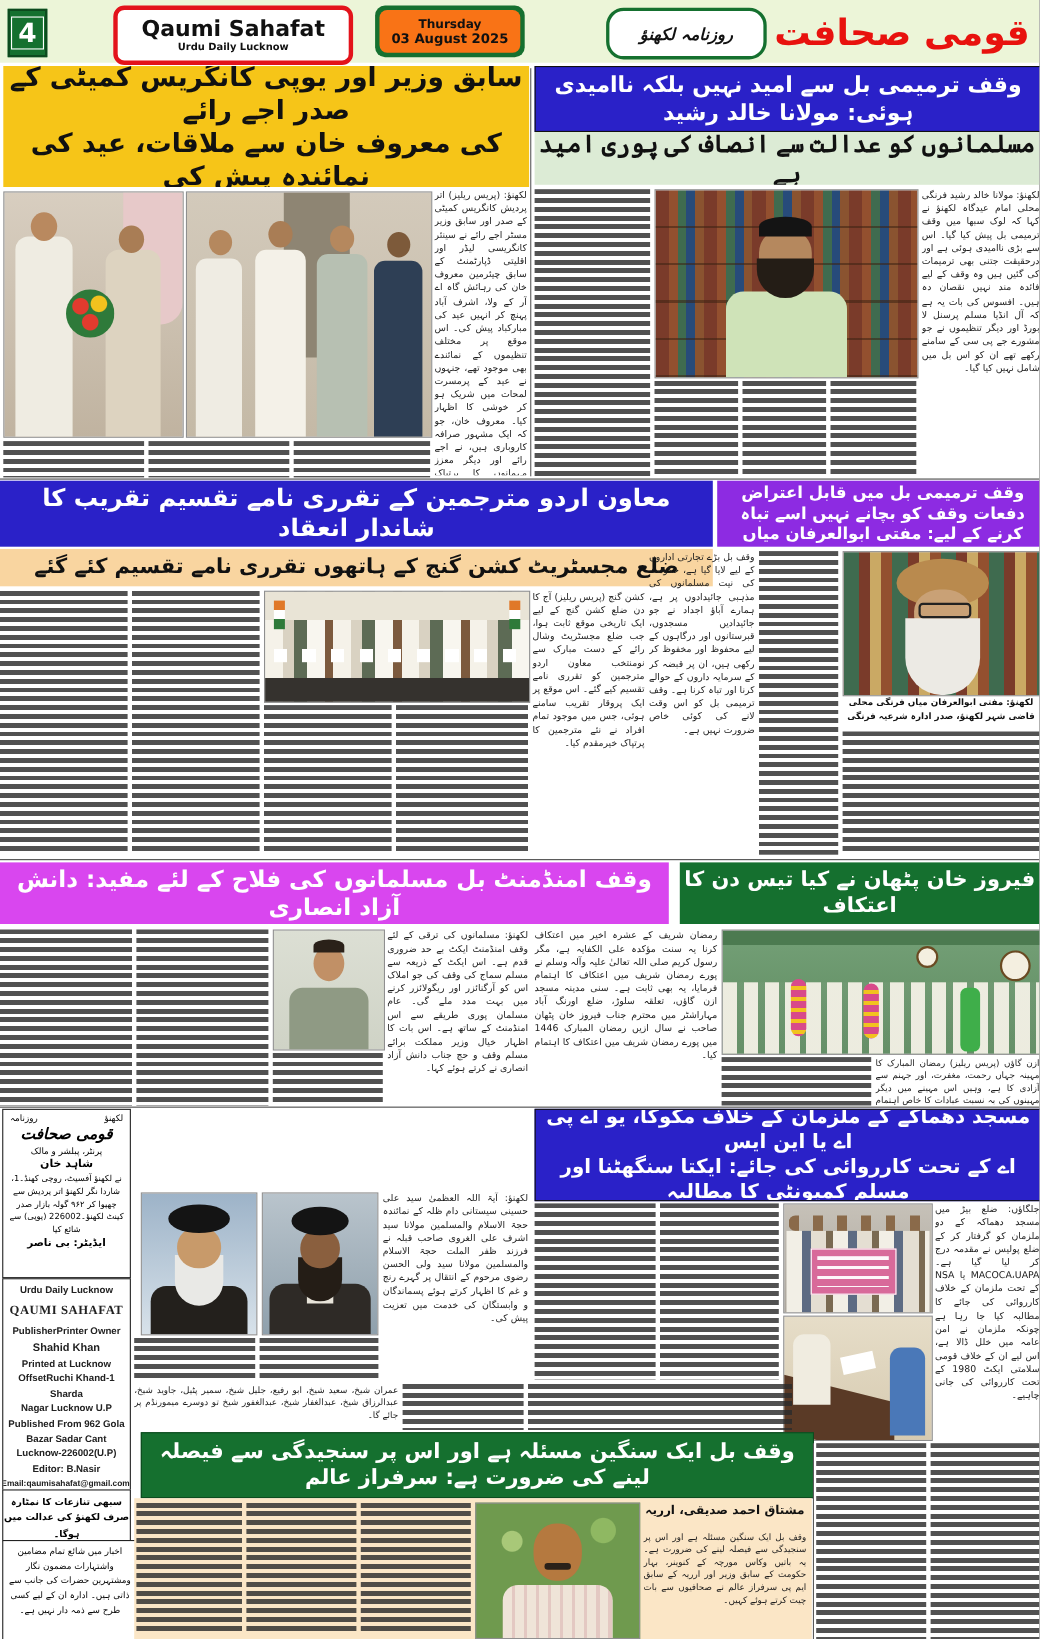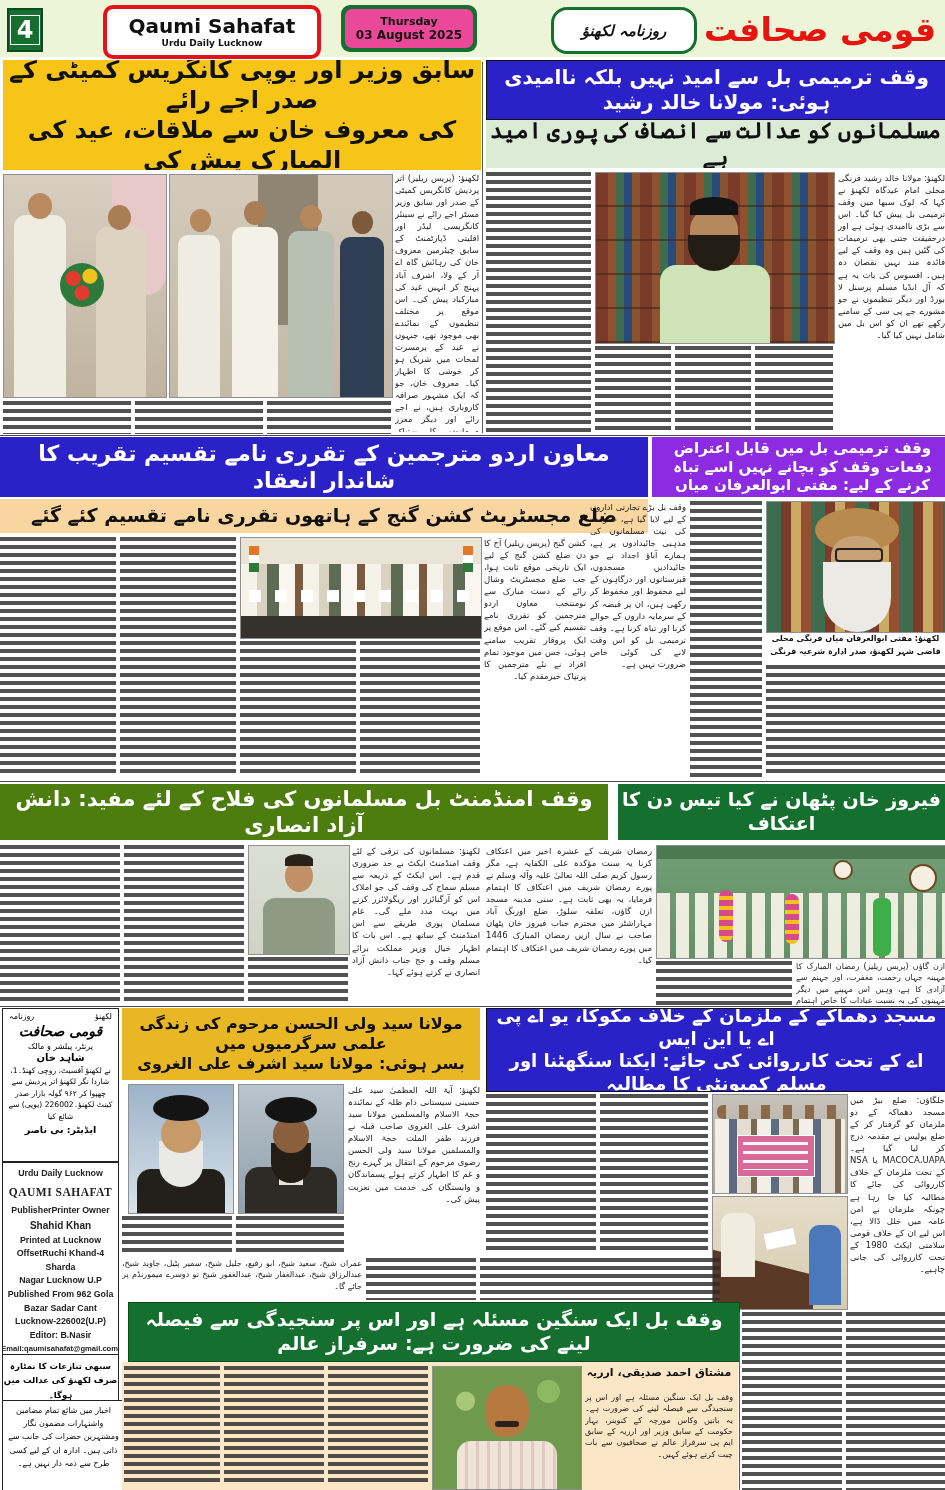--- a/index.html
+++ b/index.html
@@ -35,38 +35,38 @@
     <span style="color:#fff;font-weight:bold;font-size:24px;border:1.5px solid #fff;padding:0 6px;">4</span>
   </div>
 
   <div class="abs" style="left:103px;top:5px;width:210px;height:46px;background:#fff;border:4px solid #e3131b;
               border-radius:10px;display:flex;flex-direction:column;align-items:center;justify-content:center;">
     <div style="font-weight:bold;font-size:20px;color:#111;line-height:1;">Qaumi Sahafat</div>
     <div style="font-weight:bold;font-size:9px;color:#111;margin-top:2px;">Urdu Daily Lucknow</div>
   </div>
 
   <div class="abs" style="left:341px;top:5px;width:136px;height:47px;background:#15702f;border-radius:9px;padding:0;">
-    <div style="position:absolute;left:4px;top:4px;right:4px;bottom:4px;background:#ec4899;border-radius:7px;
+    <div style="position:absolute;left:4px;top:4px;right:4px;bottom:4px;background:#f97316;border-radius:7px;
                 display:flex;flex-direction:column;align-items:center;justify-content:center;">
       <div style="font-weight:bold;font-size:11px;color:#111;line-height:1.2;">Thursday</div>
       <div style="font-weight:bold;font-size:12px;color:#111;line-height:1.2;">03 August 2025</div>
     </div>
   </div>
 
   <div class="abs" style="left:551px;top:7px;width:140px;height:41px;background:#fff;border:3px solid #15702f;
               border-radius:16px;display:flex;align-items:center;justify-content:center;">
     <span style="direction:rtl;font-weight:bold;font-style:italic;font-size:15px;color:#111;">روزنامہ لکھنؤ</span>
   </div>
 
   <div class="abs" style="left:700px;top:4px;width:240px;height:50px;display:flex;align-items:center;justify-content:center;
               direction:rtl;color:#e8120e;font-weight:bold;font-size:33px;">قومی صحافت</div>
 
   <div class="abs band" style="left:3px;top:60px;width:478px;height:110px;background:#f6c518;color:#111;font-size:24px;">
     <div>سابق وزیر اور یوپی کانگریس کمیٹی کے صدر اجے رائے</div>
-    <div>کی معروف خان سے ملاقات، عید کی المبارک پیش کی</div>
+    <div>کی معروف خان سے ملاقات، عید کی نمائندہ پیش کی</div>
   </div>
 
   <div class="abs photo" style="left:3px;top:174px;width:162px;height:222px;background:linear-gradient(#d8cec0,#c0b3a0);">
     <i class="abs" style="left:108px;top:0;width:54px;height:120px;background:#e7c9c9;border-radius:0 0 20px 20px;"></i>
     <i class="abs" style="left:10px;top:40px;width:52px;height:182px;background:#efece2;border-radius:12px 12px 0 0;"></i>
     <i class="abs" style="left:92px;top:52px;width:50px;height:170px;background:#ddd3c0;border-radius:12px 12px 0 0;"></i>
     <i class="abs" style="left:24px;top:18px;width:24px;height:26px;background:#b9895f;border-radius:50%;"></i>
     <i class="abs" style="left:104px;top:30px;width:23px;height:25px;background:#a97d55;border-radius:50%;"></i>
     <i class="abs" style="left:56px;top:88px;width:44px;height:44px;border-radius:50%;
        background:radial-gradient(circle at 30% 35%,#e23b2e 0 7px,transparent 8px),radial-gradient(circle at 68% 30%,#f2c21e 0 7px,transparent 8px),radial-gradient(circle at 50% 68%,#e23b2e 0 7px,transparent 8px),#2e7a3a;"></i>
@@ -144,21 +144,21 @@
     <i class="abs" style="left:56px;top:60px;width:68px;height:70px;background:#eceae4;border-radius:0 0 40px 40px;"></i>
     <i class="abs" style="left:68px;top:46px;width:44px;height:10px;border:2px solid #222;border-radius:4px;background:transparent;"></i>
   </div>
   <div class="abs cap" style="left:766px;top:633px;width:179px;height:28px;font-size:8px;line-height:1.6;">لکھنؤ: مفتی ابوالعرفان میاں فرنگی محلی قاضی شہر لکھنؤ، صدر ادارہ شرعیہ فرنگی محل لکھنؤ</div>
   <div class="abs sim" style="left:766px;top:665px;width:179px;height:112px;"></div>
   <div class="abs sim" style="left:690px;top:501px;width:72px;height:276px;"></div>
   <div class="abs ucol" style="left:590px;top:501px;width:96px;height:276px;">وقف بل بڑے تجارتی اداروں کے لیے لایا گیا ہے، حکومت کی نیت مسلمانوں کی مذہبی جائیدادوں پر ہے، ہمارے آباؤ اجداد نے جو جائیدادیں مسجدوں، قبرستانوں اور درگاہوں کے لیے محفوظ اور مخفوظ کر رکھی ہیں، ان پر قبضہ کر کے سرمایہ داروں کے حوالے کرنا اور تباہ کرنا ہے۔ وقف ترمیمی بل کو اس وقت لانے کی کوئی خاص ضرورت نہیں ہے۔</div>
 
   <div class="abs hr" style="left:0;top:781px;width:945px;"></div>
 
-  <div class="abs band" style="left:0;top:784px;width:608px;height:56px;background:#4d7c0f;color:#fff;font-size:21px;">
+  <div class="abs band" style="left:0;top:784px;width:608px;height:56px;background:#d946ef;color:#fff;font-size:21px;">
     <div>وقف امنڈمنٹ بل مسلمانوں کی فلاح کے لئے مفید: دانش آزاد انصاری</div>
   </div>
   <div class="abs band" style="left:618px;top:784px;width:327px;height:56px;background:#15702f;color:#fff;font-size:19px;">
     <div>فیروز خان پٹھان نے کیا تیس دن کا اعتکاف</div>
   </div>
 
   <div class="abs ucol" style="left:352px;top:845px;width:128px;height:160px;">لکھنؤ: مسلمانوں کی ترقی کے لئے وقف امنڈمنٹ ایکٹ بے حد ضروری قدم ہے۔ اس ایکٹ کے ذریعہ سے مسلم سماج کی وقف کی جو املاک اس کو آرگنائزر اور ریگولائزر کرنے میں بہت مدد ملے گی۔ عام مسلمان پوری طریقے سے اس امنڈمنٹ کے ساتھ ہے۔ اس بات کا اظہار خیال وزیر مملکت برائے مسلم وقف و حج جناب دانش آزاد انصاری نے کرتے ہوئے کہا۔</div>
   <div class="abs photo" style="left:248px;top:845px;width:100px;height:108px;background:linear-gradient(#dcdfd4,#cfd3c6);">
     <i class="abs" style="left:14px;top:52px;width:72px;height:56px;background:#8f9a84;border-radius:12px 12px 0 0;"></i>
     <i class="abs" style="left:36px;top:14px;width:28px;height:32px;background:#c19066;border-radius:50%;"></i>
@@ -198,37 +198,33 @@
     <div style="font-size:7.6px;line-height:1.5;padding:2px 4px;text-align:center;">نے لکھنؤ آفسیٹ، روچی کھنڈ۔1، شاردا نگر لکھنؤ اتر پردیش سے چھپوا کر ۹۶۲ گولہ بازار صدر کینٹ لکھنؤ۔226002 (یوپی) سے شائع کیا</div>
     <div style="font-weight:bold;font-size:9.5px;">ایڈیٹر: بی ناصر</div>
   </div>
 
   <div class="abs mbox ebox" style="left:2px;top:1162px;width:115px;height:190px;padding-top:4px;">
     <div class="eline">Urdu Daily Lucknow</div>
     <div class="eline" style="font-family:'Liberation Serif',serif;font-size:11.5px;letter-spacing:.5px;margin:3px 0;">QAUMI SAHAFAT</div>
     <div class="eline">PublisherPrinter Owner</div>
     <div class="eline" style="font-size:10px;">Shahid Khan</div>
     <div class="eline">Printed at Lucknow</div>
-    <div class="eline">OffsetRuchi Khand-4 Sharda</div>
+    <div class="eline">OffsetRuchi Khand-1 Sharda</div>
     <div class="eline">Nagar Lucknow U.P</div>
     <div class="eline">Published From 962 Gola</div>
     <div class="eline">Bazar Sadar Cant</div>
     <div class="eline">Lucknow-226002(U.P)</div>
     <div class="eline">Editor: B.Nasir</div>
     <div class="eline" style="font-size:7.6px;">Email:qaumisahafat@gmail.com</div>
     <div class="eline">Mob:9565060730</div>
   </div>
 
   <div class="abs mbox" style="left:2px;top:1354px;width:115px;height:42px;font-size:8.5px;font-weight:bold;line-height:1.7;padding-top:4px;">سبھی تنازعات کا نمٹارہ صرف لکھنؤ کی عدالت میں ہوگا۔</div>
   <div class="abs mbox" style="left:2px;top:1400px;width:115px;height:88px;font-size:8px;line-height:1.65;padding:3px 3px;">اخبار میں شائع تمام مضامین واشتہارات مضمون نگار ومشتہرین حضرات کی جانب سے ذاتی ہیں۔ ادارہ ان کے لیے کسی طرح سے ذمہ دار نہیں ہے۔</div>
 
-  <div class="abs band" style="left:122px;top:1008px;width:358px;height:72px;background:#eab724;color:#111;font-size:16px;">
-    <div>مولانا سید ولی الحسن مرحوم کی زندگی علمی سرگرمیوں میں</div>
-    <div>بسر ہوئی: مولانا سید اشرف علی الغروی</div>
-  </div>
   <div class="abs photo" style="left:128px;top:1084px;width:104px;height:128px;background:linear-gradient(#9db3c8,#d8e2ea);">
     <i class="abs" style="left:8px;top:84px;width:88px;height:44px;background:#23201c;border-radius:14px 14px 0 0;"></i>
     <i class="abs" style="left:30px;top:56px;width:44px;height:46px;background:#e9e9e6;border-radius:0 0 24px 24px;"></i>
     <i class="abs" style="left:32px;top:30px;width:40px;height:38px;background:#c89a6a;border-radius:48%;"></i>
     <i class="abs" style="left:24px;top:10px;width:56px;height:26px;background:#141414;border-radius:50%;"></i>
   </div>
   <div class="abs photo" style="left:238px;top:1084px;width:104px;height:128px;background:linear-gradient(#b9c4cc,#8fa0ac);">
     <i class="abs" style="left:6px;top:82px;width:92px;height:46px;background:#2e2a26;border-radius:14px 14px 0 0;"></i>
     <i class="abs" style="left:40px;top:84px;width:24px;height:16px;background:#e8e4da;"></i>
     <i class="abs" style="left:32px;top:58px;width:40px;height:40px;background:#241d16;border-radius:0 0 22px 22px;"></i>

